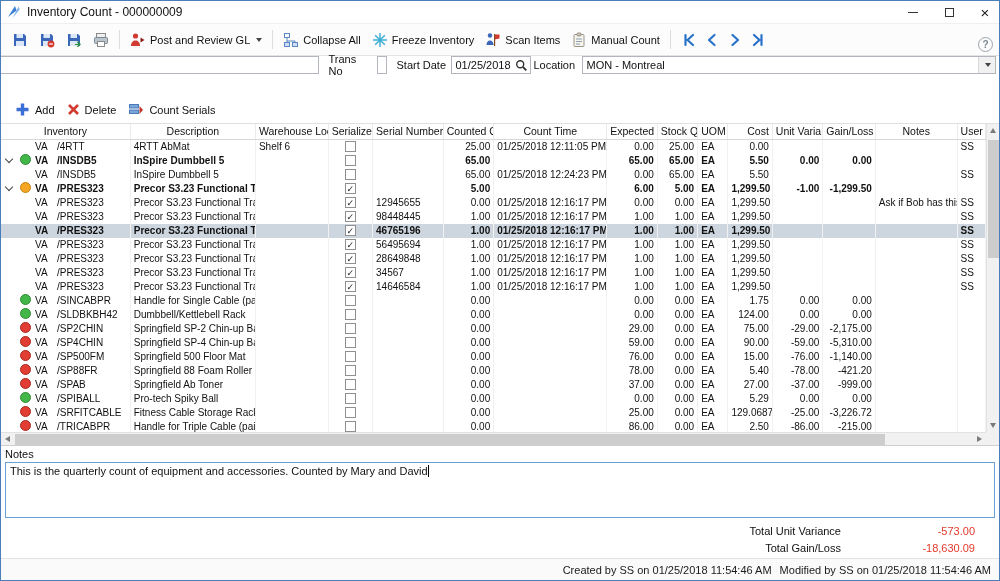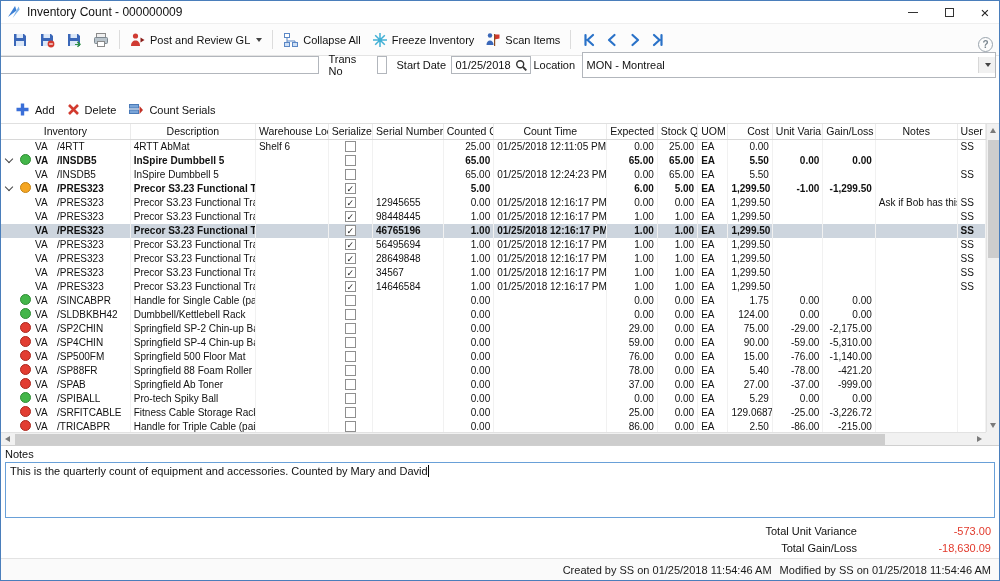--- a/index.html
+++ b/index.html
@@ -27,21 +27,21 @@
   
   .formarea{ flex:0 0 40px; display:flex; justify-content:center; gap:3px; padding:0 19px; }
   .frow{ display:flex; align-items:center; height:18px; gap:4px; }
   .flabel{ flex:0 0 44px; }
   .flabel2{ flex:0 0 50px; padding-left:6px; }
   .flabel3{ flex:0 0 56px; padding-left:6px; }
   .tbox{ height:18px; border:1px solid #b2b6bc; background:#fff; display:flex; align-items:center; padding:0 4px; overflow:hidden; }
   .box-countno{ flex:0 0 414px; }
   .box-transno{ flex:1; }
   .box-date{ flex:0 0 80px; justify-content:space-between; padding-right:2px; }
-  .combo{ flex:0 0 414px; height:26px; border:1px solid #b2b6bc; background:#fff; display:flex; align-items:center; justify-content:space-between; padding-left:4px; }
+  .combo{ flex:0 0 414px; height:18px; border:1px solid #b2b6bc; background:#fff; display:flex; align-items:center; justify-content:space-between; padding-left:4px; }
   .combo-arrow{ width:17px; height:16px; background:#f1f1f1; border-left:1px solid #d8d8d8; display:flex; align-items:center; justify-content:center; }
   .spacer{ flex:1; }
   
   .actionsbar{ flex:0 0 28px; display:flex; align-items:center; padding:0 8px; border-bottom:1px solid #e0e0e0; }
   .action{ display:flex; align-items:center; gap:5px; padding:3px 6px; }
   
   .gridwrap{ flex:0 0 322px; position:relative; background:#fff; border-bottom:1px solid #cfcfcf; }
   table.gridtable{ border-collapse:collapse; table-layout:fixed; width:985px; }
   .gridtable th{ height:15px; font-weight:normal; text-align:center; padding:0 3px; font-size:10.5px;
     border-right:1px solid #ebebeb; border-bottom:1px solid #d8d8d8; white-space:nowrap; overflow:hidden; }
@@ -72,21 +72,21 @@
   .tri-up{ top:4px; left:3px; border-left:3.5px solid transparent; border-right:3.5px solid transparent; border-bottom:5px solid #7a7a7a; }
   .tri-down{ bottom:4px; left:3px; border-left:3.5px solid transparent; border-right:3.5px solid transparent; border-top:5px solid #7a7a7a; }
   .tri-left{ left:4px; top:3px; border-top:3.5px solid transparent; border-bottom:3.5px solid transparent; border-right:5px solid #7a7a7a; }
   .tri-right{ right:4px; top:3px; border-top:3.5px solid transparent; border-bottom:3.5px solid transparent; border-left:5px solid #7a7a7a; }
   
   .notesarea{ flex:0 0 74px; padding:2px 4px 0; }
   .noteslabel{ height:14px; }
   .notesbox{ height:56px; border:1px solid #69a0d8; padding:2px 4px; background:#fff; }
   .text-caret{ display:inline-block; width:1px; height:12px; background:#000; vertical-align:-2px; }
   
-  .totals{ flex:0 0 38px; display:flex; flex-direction:column; justify-content:center; gap:5px; padding-right:8px; }
+  .totals{ flex:0 0 38px; display:flex; flex-direction:column; justify-content:center; gap:5px; padding-right:24px; }
   .totrow{ display:flex; justify-content:flex-end; align-items:center; }
   .totvalue{ width:134px; text-align:right; color:#e23a2c; }
   
   .statusbar{ flex:1; display:flex; align-items:center; justify-content:flex-end; gap:8px; padding:0 8px; background:#fafafa; border-top:1px solid #e3e3e3; color:#1a1a1a; }
   svg{ display:block; }
 </style>
 </head>
 <body>
 
 <div class="window">
@@ -185,20 +185,30 @@
     <span class="tbtn">
       <span>
           <svg width="16" height="16" viewBox="0 0 16 16">
             <circle cx="5" cy="3.5" r="2.2" fill="#3a67b8"></circle>
             <path d="M1.5 13c0-3 1.6-4.6 3.5-4.6S8.5 10 8.5 13z" fill="#3a67b8"></path>
             <path d="M9.5 2.5h5v4l-5 1z" fill="#d23a2f"></path>
             <rect x="9" y="2" width="1.2" height="12" fill="#8a4a1f"></rect>
           </svg>
         </span>
       <span>Scan Items</span>
+    </span>
+    <span class="tbtn">
+      <span>
+          <svg width="16" height="16" viewBox="0 0 16 16">
+            <rect x="3" y="2.5" width="10" height="12" rx="1" fill="#f7f4ec" stroke="#9a958a"></rect>
+            <rect x="6" y="1" width="4" height="3" rx="1" fill="#c8c2b4" stroke="#9a958a"></rect>
+            <path d="M5 7h6M5 9.5h6M5 12h4" stroke="#8aa0b0" fill="none"></path>
+          </svg>
+        </span>
+      <span>Manual Count</span>
     </span>
     <span class="tsep"></span>
     <span class="navgroup">
       <span>
           <svg width="16" height="16" viewBox="0 0 16 16" stroke="#2a72c8" stroke-width="2.2" fill="none" stroke-linecap="round" stroke-linejoin="round">
             <path d="M4.5 3v10M12 3L6.5 8l5.5 5"></path>
           </svg>
         </span>
       <span>
           <svg width="16" height="16" viewBox="0 0 16 16" stroke="#2a72c8" stroke-width="2.2" fill="none" stroke-linecap="round" stroke-linejoin="round">

